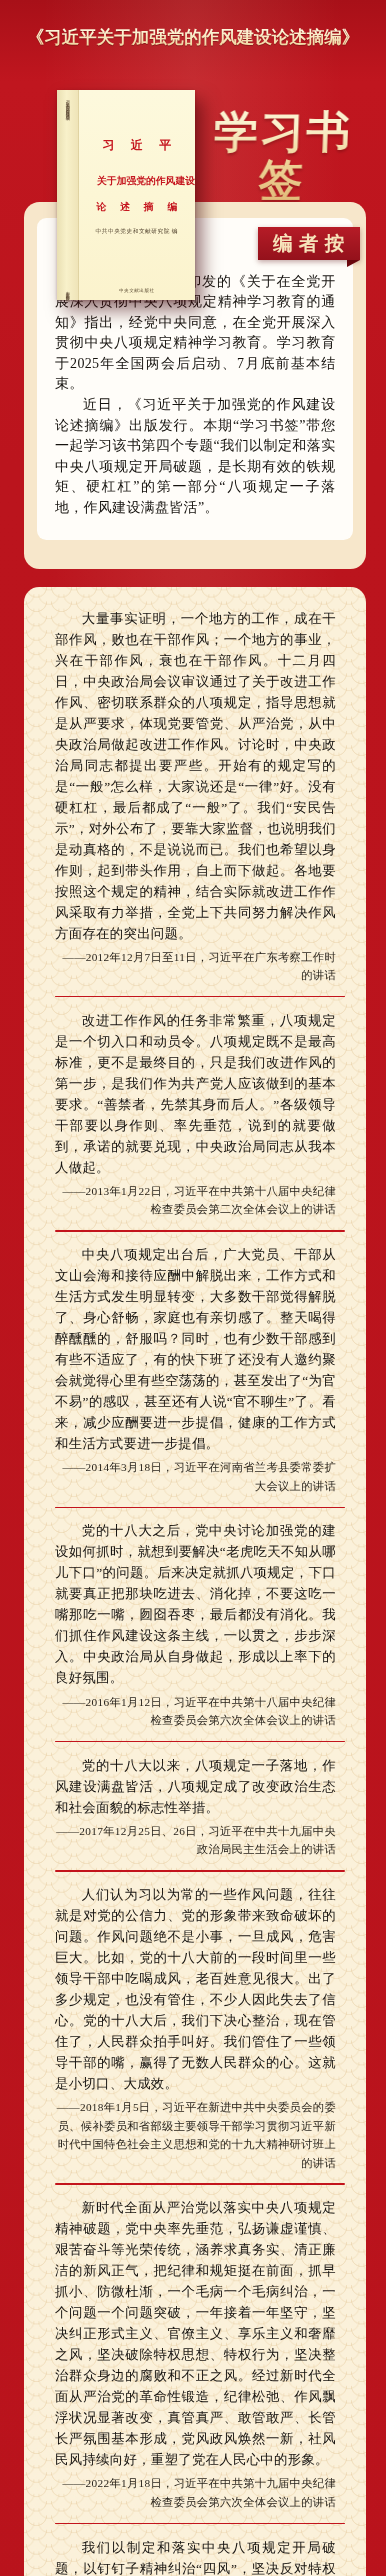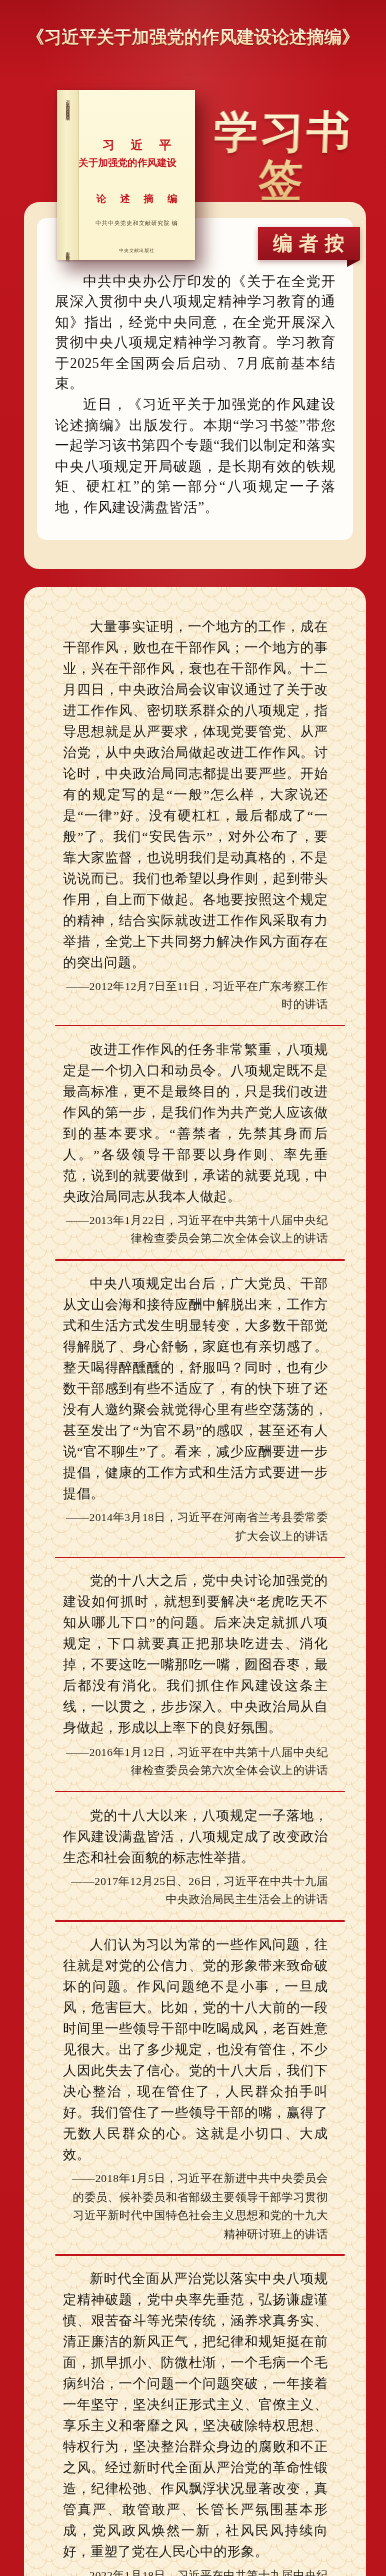--- a/index.html
+++ b/index.html
@@ -15,32 +15,32 @@
         background:linear-gradient(180deg,#fdf6da 20%,#f2dcab 75%,#e7c88f);
         -webkit-background-clip:text;background-clip:text;color:transparent;
         filter:drop-shadow(0 1px 0.5px rgba(90,10,10,.45));}
   .shuqian{position:absolute;top:109px;left:200px;width:165px;text-align:center;
         font-size:44px;font-weight:bold;letter-spacing:2.1px;line-height:1.1;
         background:linear-gradient(180deg,#fbf2cf 15%,#eed397 55%,#e0b876 100%);
         -webkit-background-clip:text;background-clip:text;color:transparent;
         filter:drop-shadow(0 2.1px 1.5px rgba(90,10,10,.4));transform:skewX(-2deg);}
 
   
-  .book{position:absolute;left:57px;top:90px;width:138px;height:170px;z-index:6;display:flex;
+  .book{position:absolute;left:57px;top:90px;width:138px;height:210px;z-index:6;display:flex;
         background:#fdf8d8;border-radius:1px 2.6px 2.6px 1px;
         box-shadow:7.2px 10.3px 17.5px rgba(60,0,5,.5),0 1px 3.1px rgba(60,0,5,.3);}
   .book-spine{width:21.6px;position:relative;border-right:0.5px solid #e0d3a2;
         background:linear-gradient(90deg,#e9dfb2 0%,#f8f1ca 45%,#efe4b8 100%);
         display:flex;flex-direction:column;align-items:center;justify-content:space-between;
         padding:7.2px 0 5.2px;box-sizing:border-box;}
   .spine-title,.spine-pub{writing-mode:vertical-rl;font-size:4.1px;color:#5a4632;letter-spacing:1px;line-height:1;}
   .book-face{flex:1;position:relative;background:linear-gradient(180deg,#fdf9dd,#fbf3cd);}
   .bt1{margin-top:47px;text-align:center;color:#c5161f;font-size:12px;font-weight:bold;letter-spacing:6.7px;padding-left:6.7px;}
-  .bt2{margin-top:3px;text-align:left;color:#c5161f;font-size:9.8px;font-weight:bold;letter-spacing:0px;}
-  .bt3{margin-top:23px;text-align:center;color:#c5161f;font-size:9.8px;font-weight:bold;letter-spacing:5.7px;padding-left:6px;}
+  .bt2{margin-top:21px;text-align:right;color:#c5161f;font-size:9.8px;font-weight:bold;letter-spacing:0px;}
+  .bt3{margin-top:13px;text-align:center;color:#c5161f;font-size:9.8px;font-weight:bold;letter-spacing:5.7px;padding-left:6px;}
   .bed{margin-top:14.4px;text-align:center;color:#4e3f2b;font-size:5.7px;letter-spacing:0.5px;}
   .bpub{position:absolute;bottom:6.7px;left:0;width:100%;text-align:center;color:#58482f;font-size:4.6px;letter-spacing:0.5px;}
 
   
   .panel1{position:absolute;left:24px;top:202px;width:342px;height:367px;
         background:#f7e7cb;border-radius:15.5px;z-index:2;}
   .note-card{position:absolute;left:13.4px;top:15.5px;right:13px;bottom:29px;
         background:#fffdf9;border-radius:9.3px;}
   .badge{position:absolute;top:9.3px;right:-7.2px;width:102px;height:33px;z-index:3;
         background:linear-gradient(180deg,#b61c27,#94111b);
@@ -56,21 +56,21 @@
   
   .panel2{position:absolute;left:24px;top:587px;width:342px;height:2097px;z-index:2;
         background-color:#fbf1da;
         background-image:
           radial-gradient(circle at 50% 0px, transparent 9.3px, rgba(205,160,92,.22) 9.8px, rgba(205,160,92,.22) 10.3px, transparent 10.8px),
           radial-gradient(circle at 50% 0px, transparent 9.3px, rgba(205,160,92,.18) 9.8px, rgba(205,160,92,.18) 10.3px, transparent 10.8px);
         background-size:25px 14.4px,25px 14.4px;background-position:0 0,12.4px 7.2px;
         border-radius:15.5px 15.5px 175px 175px / 15.5px 15.5px 32px 32px;
         overflow:hidden;}
   .quotes-inner{padding:20.6px 30px 0 31px;}
-  .quote{margin:8px;}
+  .quote{margin:0;}
   .quote p{margin:0 0 2.1px;font-size:13.4px;line-height:21px;color:#161310;
         text-align:justify;text-indent:2em;letter-spacing:0.3px;}
   .quote figcaption{font-size:11.3px;line-height:18.5px;color:#241f18;text-align:right;margin-top:4.1px;letter-spacing:0.3px;}
   .divider{height:1.5px;width:290px;margin:11.3px auto 12.4px;background:#c3141c;border-radius:1px;}
 </style>
 </head>
 <body>
 
 <div class="page">
 

